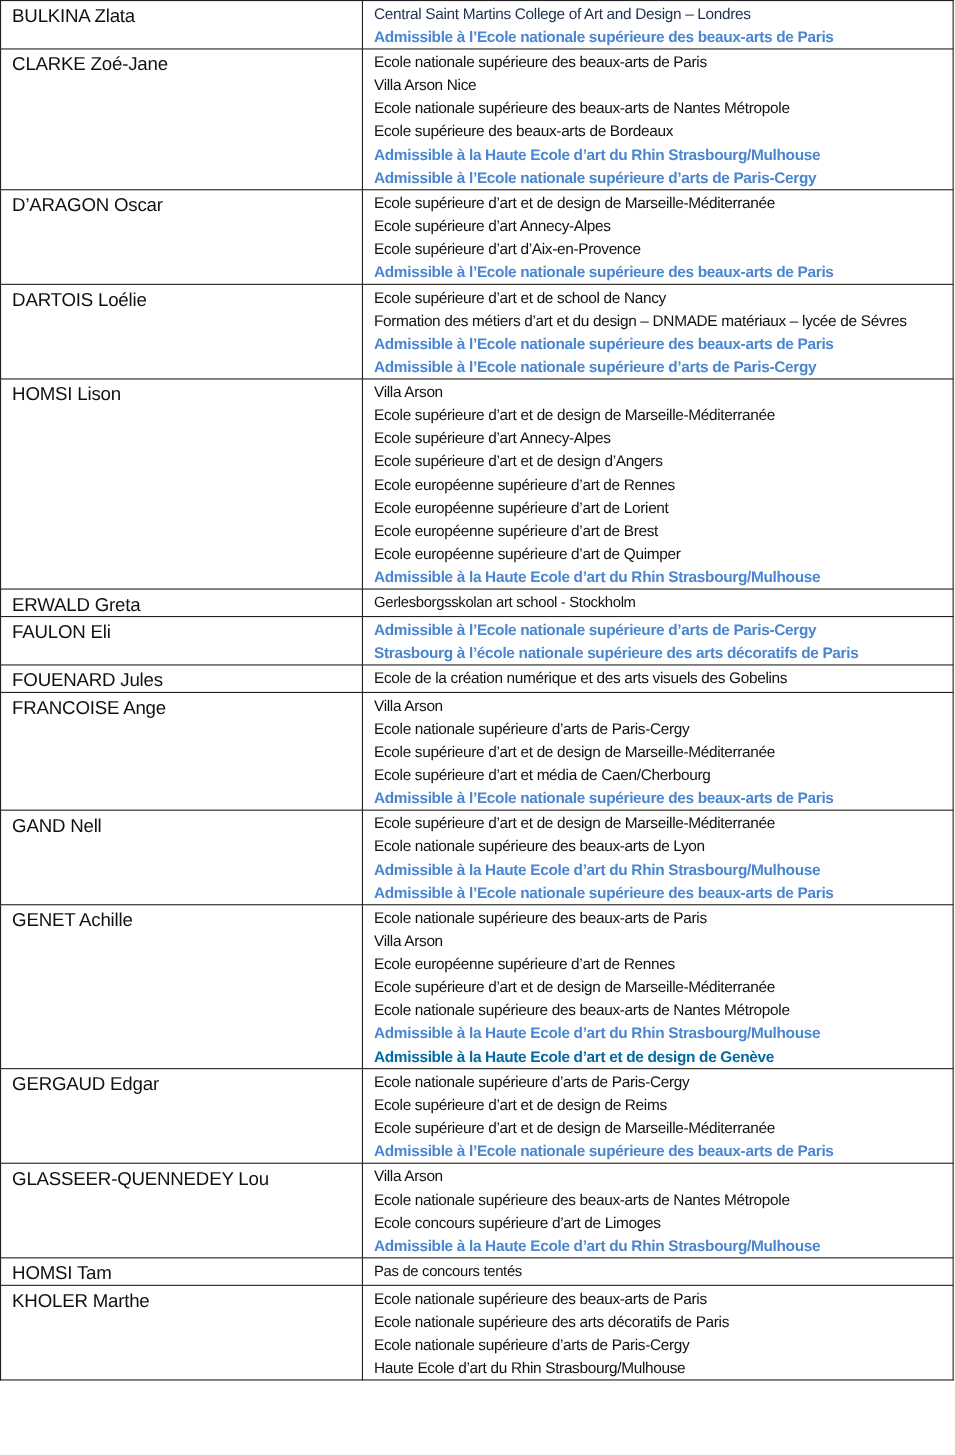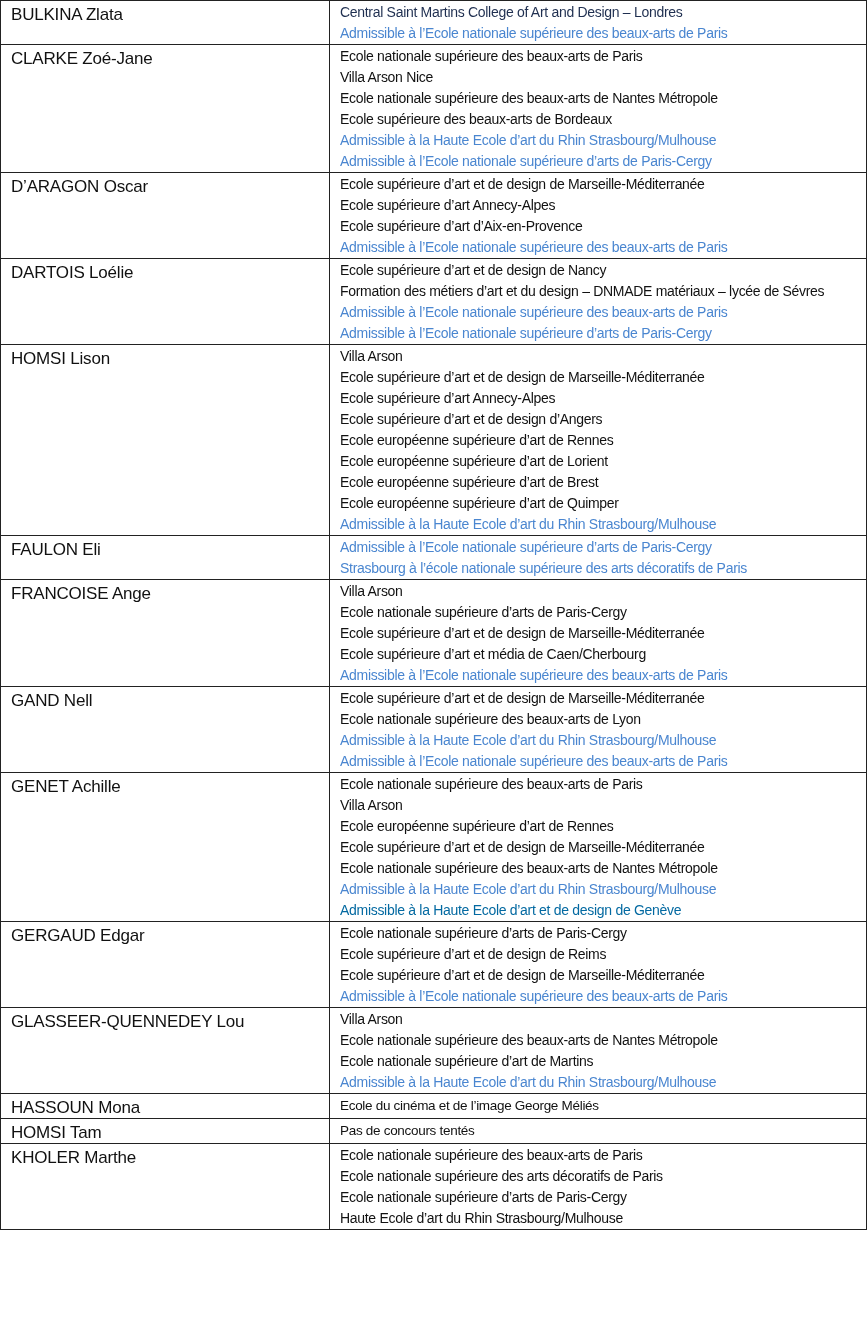--- a/index.html
+++ b/index.html
@@ -24,21 +24,21 @@
     padding: 3px 0 0 10px !important;
     letter-spacing: -0.2px;
   }
   td.schools-cell {
     font-size: 14px;
     line-height: 21px;
     padding: 1px 0 0 10px !important;
     letter-spacing: -0.3px;
   }
   .line { display: block; white-space: normal; }
-  .line.admissible { color: #4a86d0; }
+  .line.admissible { color: #4a86d0; font-weight: bold; }
   .line.highlight { color: #1f2f50; }
   .line.small { font-size: 13.5px; }
 </style>
 </head>
 <body>
 
 <table class="roster">
   <tbody id="roster-body">
       <tr>
         <td class="name-cell"><span>BULKINA Zlata</span></td>
@@ -63,45 +63,57 @@
         <td class="schools-cell">
           <span class="line">Ecole supérieure d’art et de design de Marseille-Méditerranée</span>
           <span class="line">Ecole supérieure d’art Annecy-Alpes</span>
           <span class="line">Ecole supérieure d’art d’Aix-en-Provence</span>
           <span class="line admissible" style="color: rgb(74, 134, 208);">Admissible à l’Ecole nationale supérieure des beaux-arts de Paris</span>
         </td>
       </tr>
       <tr>
         <td class="name-cell"><span>DARTOIS Loélie</span></td>
         <td class="schools-cell">
-          <span class="line">Ecole supérieure d’art et de design de Nancy</span>
+          <span class="line">Ecole supérieure d’art et de school de Nancy</span>
           <span class="line">Formation des métiers d’art et du design – DNMADE matériaux – lycée de Sévres</span>
           <span class="line admissible" style="color: rgb(74, 134, 208);">Admissible à l’Ecole nationale supérieure des beaux-arts de Paris</span>
           <span class="line admissible" style="color: rgb(74, 134, 208);">Admissible à l’Ecole nationale supérieure d’arts de Paris-Cergy</span>
         </td>
       </tr>
       <tr>
         <td class="name-cell"><span>HOMSI Lison</span></td>
         <td class="schools-cell">
           <span class="line">Villa Arson</span>
           <span class="line">Ecole supérieure d’art et de design de Marseille-Méditerranée</span>
           <span class="line">Ecole supérieure d’art Annecy-Alpes</span>
           <span class="line">Ecole supérieure d’art et de design d’Angers</span>
           <span class="line">Ecole européenne supérieure d’art de Rennes</span>
           <span class="line">Ecole européenne supérieure d’art de Lorient</span>
           <span class="line">Ecole européenne supérieure d’art de Brest</span>
           <span class="line">Ecole européenne supérieure d’art de Quimper</span>
           <span class="line admissible" style="color: rgb(74, 134, 208);">Admissible à la Haute Ecole d’art du Rhin Strasbourg/Mulhouse</span>
         </td>
       </tr>
       <tr>
+        <td class="name-cell"><span>ERWALD Greta</span></td>
+        <td class="schools-cell">
+          <span class="line small">Gerlesborgsskolan art school - Stockholm</span>
+        </td>
+      </tr>
+      <tr>
         <td class="name-cell"><span>FAULON Eli</span></td>
         <td class="schools-cell">
           <span class="line admissible" style="color: rgb(74, 134, 208);">Admissible à l’Ecole nationale supérieure d’arts de Paris-Cergy</span>
           <span class="line admissible" style="color: rgb(74, 134, 208);">Strasbourg à l’école nationale supérieure des arts décoratifs de Paris</span>
+        </td>
+      </tr>
+      <tr>
+        <td class="name-cell"><span>FOUENARD Jules</span></td>
+        <td class="schools-cell">
+          <span class="line">Ecole de la création numérique et des arts visuels des Gobelins</span>
         </td>
       </tr>
       <tr>
         <td class="name-cell"><span>FRANCOISE Ange</span></td>
         <td class="schools-cell">
           <span class="line">Villa Arson</span>
           <span class="line">Ecole nationale supérieure d’arts de Paris-Cergy</span>
           <span class="line">Ecole supérieure d’art et de design de Marseille-Méditerranée</span>
           <span class="line">Ecole supérieure d’art et média de Caen/Cherbourg</span>
           <span class="line admissible" style="color: rgb(74, 134, 208);">Admissible à l’Ecole nationale supérieure des beaux-arts de Paris</span>
@@ -135,28 +147,22 @@
           <span class="line">Ecole supérieure d’art et de design de Reims</span>
           <span class="line">Ecole supérieure d’art et de design de Marseille-Méditerranée</span>
           <span class="line admissible" style="color: rgb(74, 134, 208);">Admissible à l’Ecole nationale supérieure des beaux-arts de Paris</span>
         </td>
       </tr>
       <tr>
         <td class="name-cell"><span>GLASSEER-QUENNEDEY Lou</span></td>
         <td class="schools-cell">
           <span class="line">Villa Arson</span>
           <span class="line">Ecole nationale supérieure des beaux-arts de Nantes Métropole</span>
-          <span class="line">Ecole nationale supérieure d’art de Martins</span>
+          <span class="line">Ecole concours supérieure d’art de Limoges</span>
           <span class="line admissible" style="color: rgb(74, 134, 208);">Admissible à la Haute Ecole d’art du Rhin Strasbourg/Mulhouse</span>
-        </td>
-      </tr>
-      <tr>
-        <td class="name-cell"><span>HASSOUN Mona</span></td>
-        <td class="schools-cell">
-          <span class="line small">Ecole du cinéma et de l’image George Méliés</span>
         </td>
       </tr>
       <tr>
         <td class="name-cell"><span>HOMSI Tam</span></td>
         <td class="schools-cell">
           <span class="line small">Pas de concours tentés</span>
         </td>
       </tr>
       <tr>
         <td class="name-cell"><span>KHOLER Marthe</span></td>

